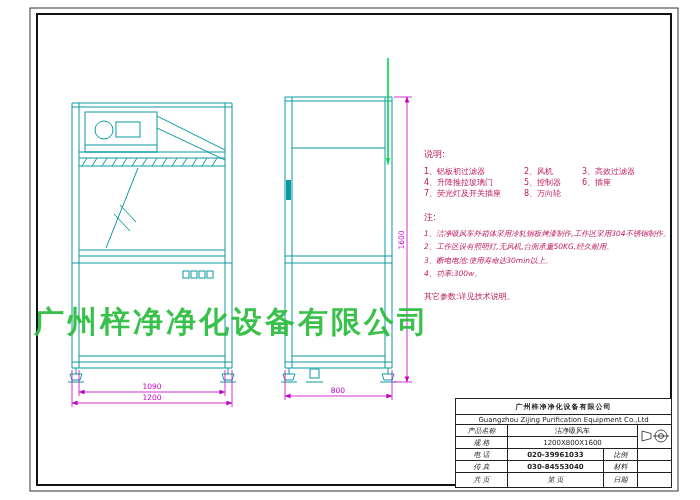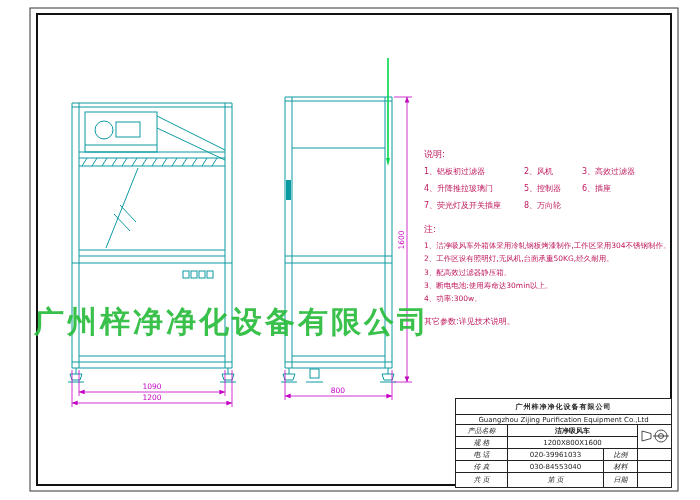--- a/index.html
+++ b/index.html
@@ -3,33 +3,33 @@
 <meta charset="utf-8">
 <style>
   html,body{margin:0;padding:0;background:#ddd;}
   .page{position:relative;width:700px;height:500px;background:#ffffff;margin:0 auto;
         font-family:"DejaVu Sans",sans-serif;overflow:hidden;}
   svg.blueprint{position:absolute;left:0;top:0;}
   .watermark{position:absolute;left:34px;top:302px;font-size:30px;font-weight:600;
         letter-spacing:3px;color:rgba(40,188,60,.92);white-space:nowrap;z-index:5;}
   .notes{position:absolute;left:424px;top:148px;width:252px;color:#be185d;z-index:3;}
   .notes-heading{font-size:9px;margin-bottom:5px;}
-  .parts{display:grid;grid-template-columns:100px 58px 88px;row-gap:6px;font-size:8px;}
+  .parts{display:grid;grid-template-columns:100px 58px 88px;font-size:8px;}
   .remark-heading{font-size:9px;margin:12px 0 4px 0;}
-  .remarks{font-size:7.5px;line-height:1.5;}
+  .remarks{font-size:7.5px;line-height:1.5;font-style:italic;}
   .remark{margin-bottom:2px;}
   .other{margin-top:12px;font-size:8px;}
   table.titleblock{position:absolute;left:455px;top:398px;z-index:6;border-collapse:collapse;
         table-layout:fixed;background:#fff;width:216px;}
   table.titleblock td{border:1px solid #222;font-size:7px;color:#222;text-align:center;
         padding:0 1px;overflow:hidden;white-space:nowrap;vertical-align:middle;}
   .company-cn{font-size:11px;font-weight:bold;letter-spacing:1px;}
   .company-en{font-size:6px;}
-  .val-magenta{color:#bb00bb;font-weight:bold;}
-  .val-bold{font-weight:normal;font-size:8px;}
+  .val-magenta{color:#bb00bb;}
+  .val-bold{font-weight:bold;font-size:8px;}
   .lbl{color:#222;font-style:italic;}
 </style>
 </head>
 <body>
 
 <div class="page">
 
   <svg class="blueprint" width="700" height="500" viewBox="0 0 700 500">
     <defs>
       <marker id="ar" markerWidth="9" markerHeight="8" refX="7" refY="3" orient="auto-start-reverse">
@@ -155,21 +155,20 @@
       <span>4、升降推拉玻璃门</span>
       <span>5、控制器</span>
       <span>6、插座</span>
       <span>7、荧光灯及开关插座</span>
       <span>8、万向轮</span>
     </div>
     <div class="remark-heading">注:</div>
     <div class="remarks">
       <div class="remark">1、洁净吸风车外箱体采用冷轧钢板烤漆制作,工作区采用304不锈钢制作。</div>
       <div class="remark">2、工作区设有照明灯,无风机,台面承重50KG,经久耐用。</div>
-      <div class="remark">3、配高效过滤器静压箱。</div>
       <div class="remark">3、断电电池:使用寿命达30min以上。</div>
       <div class="remark">4、功率:300w。</div>
     </div>
     <div class="other">其它参数:详见技术说明。</div>
   </div>
 
   <div class="watermark">广州梓净净化设备有限公司</div>
 
   <table class="titleblock">
     <colgroup>

